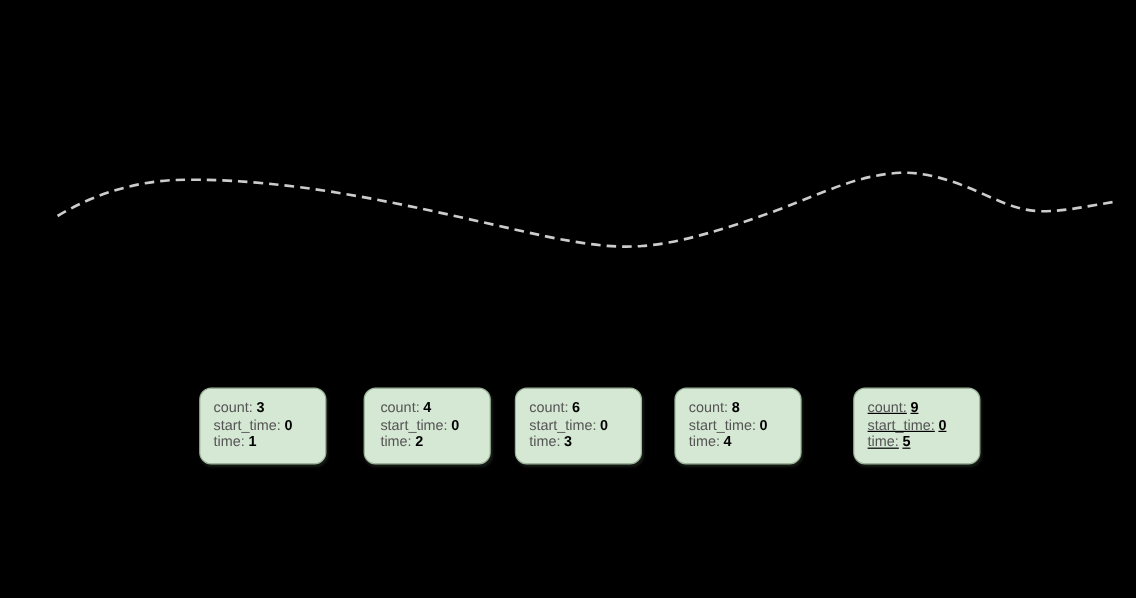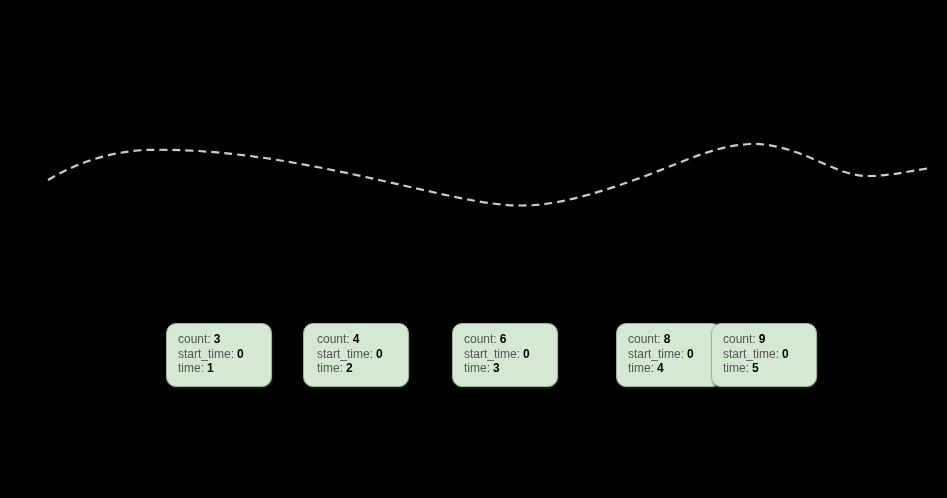--- a/index.html
+++ b/index.html
@@ -47,23 +47,23 @@
     height: 64px;
     box-sizing: border-box;
     background: #d5e8d4;      
     border: 1px solid #9db49a;
     border-radius: 10px;
     padding: 8px 6px 6px 11px;
     box-shadow: 1px 2px 2px rgba(40, 50, 40, 0.55);
   }
   .node:nth-child(1) { left: 166px; }
   .node:nth-child(2) { left: 303px; padding-left: 13px; }
-  .node:nth-child(3) { left: 452px; }
-  .node:nth-child(4) { left: 616px; }
-  .node:nth-child(5) { left: 711px; }
+  .node:nth-child(3) { left: 429px; }
+  .node:nth-child(4) { left: 562px; }
+  .node:nth-child(5) { left: 711px; text-decoration: underline; }
   .row {
     font-size: 12px;
     line-height: 14.5px;
     white-space: nowrap;
   }
   .lbl {
     color: #545454;           
     font-weight: 400;
   }
   .val {

